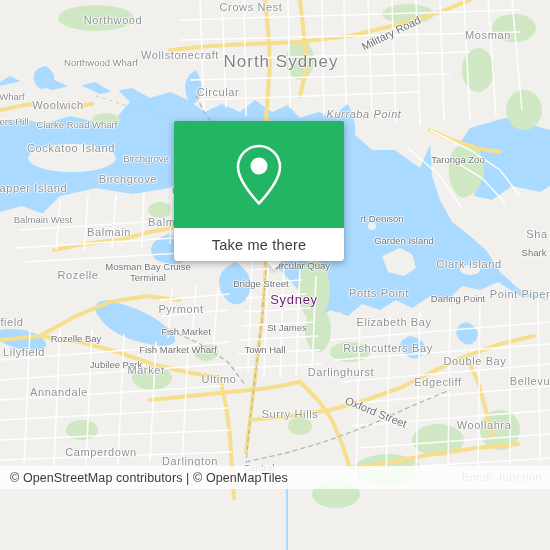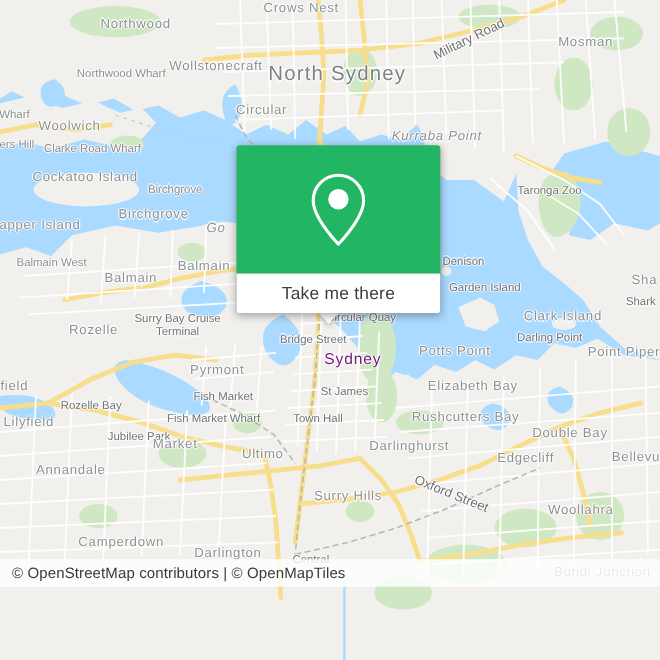--- a/index.html
+++ b/index.html
@@ -45,28 +45,28 @@
   .lbl.place     { font-size: 11px; letter-spacing: .6px; color: #8e9194; }
   .lbl.big       { font-size: 17px; letter-spacing: 1px; color: #7e8185; }
   .lbl.mid       { font-size: 13px; letter-spacing: .7px; color: #701a75; }
   .lbl.small     { font-size: 9.5px; color: #8a8d91; }
   .lbl.poi       { font-size: 9.5px; color: #6f7276; }
   .lbl.road      { font-size: 11px; color: #6c6f73; font-weight: normal; }
 
   
   #card {
     position: absolute;
-    left: 197px;
+    left: 174px;
     top: 121px;
     width: 170px;
     height: 140px;
     border-radius: 3px;
     overflow: hidden;
     box-shadow: 0 2px 7px rgba(0,0,0,.33);
-    background: #a3a3a3;
+    background: #3b82f6;
   }
   #card-image {
     height: 107px;
     background: #22b563;
     display: flex;
     align-items: center;
     justify-content: center;
   }
   #card-footer {
     height: 33px;
@@ -363,29 +363,29 @@
         <div class="lbl poi" style="left: 458px; top: 159px;">Taronga Zoo</div>
         <div class="lbl place" style="left: 180px; top: 190px; font-style: italic;">Go</div>
         <div class="lbl place" style="left: 30px; top: 188px;">napper Island</div>
         <div class="lbl small" style="left: 43px; top: 219px;">Balmain West</div>
         <div class="lbl place" style="left: 170px; top: 222px;">Balmain</div>
         <div class="lbl poi" style="left: 382px; top: 218px;">rt Denison</div>
         <div class="lbl place" style="left: 109px; top: 232px;">Balmain</div>
         <div class="lbl poi" style="left: 404px; top: 240px; text-align: right;">Garden Island</div>
         <div class="lbl place" style="left: 537px; top: 234px;">Sha</div>
         <div class="lbl poi" style="left: 534px; top: 252px;">Shark</div>
-        <div class="lbl poi" style="left: 148px; top: 266px;">Surry Bay Cruise</div>
+        <div class="lbl poi" style="left: 148px; top: 266px;">Mosman Bay Cruise</div>
         <div class="lbl poi" style="left: 148px; top: 277px;">Terminal</div>
         <div class="lbl place" style="left: 78px; top: 275px;">Rozelle</div>
         <div class="lbl place" style="left: 469px; top: 264px;">Clark Island</div>
         <div class="lbl poi" style="left: 301px; top: 265px;">Circular Quay</div>
         <div class="lbl poi" style="left: 261px; top: 283px;">Bridge Street</div>
         <div class="lbl mid" style="left: 294px; top: 299px;">Sydney</div>
         <div class="lbl place" style="left: 379px; top: 293px;">Potts Point</div>
-        <div class="lbl poi" style="left: 458px; top: 282px;">Darling Point</div>
+        <div class="lbl poi" style="left: 458px; top: 298px;">Darling Point</div>
         <div class="lbl place" style="left: 520px; top: 294px;">Point Piper</div>
         <div class="lbl place" style="left: 181px; top: 309px;">Pyrmont</div>
         <div class="lbl place" style="left: 394px; top: 322px;">Elizabeth Bay</div>
         <div class="lbl poi" style="left: 287px; top: 327px;">St James</div>
         <div class="lbl poi" style="left: 186px; top: 331px;">Fish Market</div>
         <div class="lbl place" style="left: 12px; top: 322px;">field</div>
         <div class="lbl poi" style="left: 76px; top: 338px;">Rozelle Bay</div>
         <div class="lbl place" style="left: 388px; top: 348px;">Rushcutters Bay</div>
         <div class="lbl place" style="left: 475px; top: 361px;">Double Bay</div>
         <div class="lbl poi" style="left: 178px; top: 349px;">Fish Market Wharf</div>

